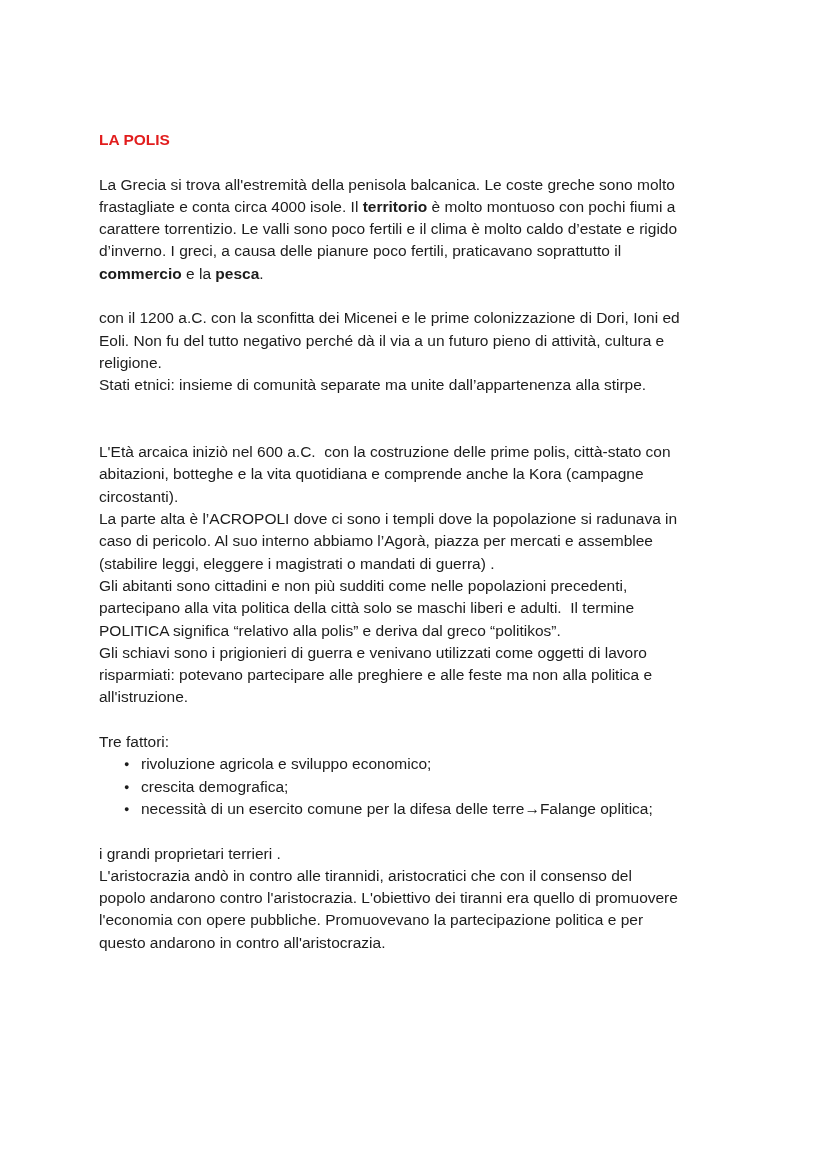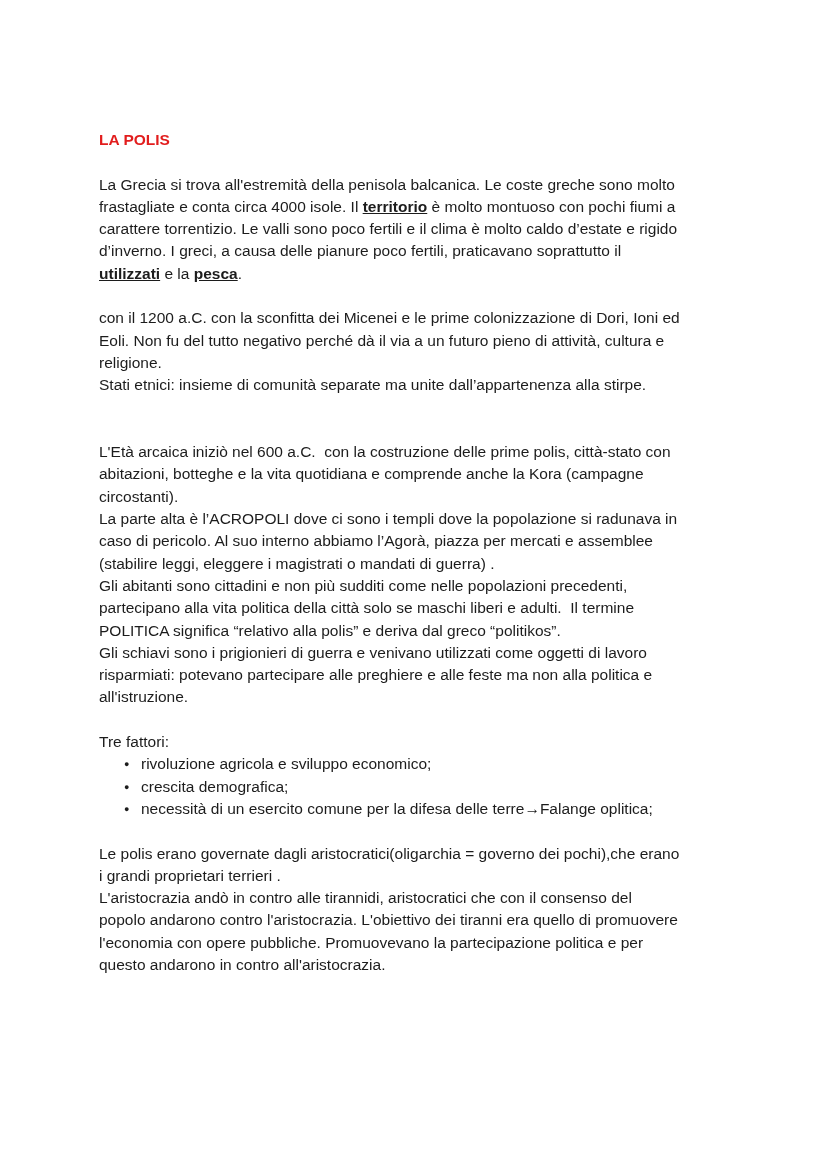--- a/index.html
+++ b/index.html
@@ -27,21 +27,20 @@
     white-space: pre;
   }
   .line.blank {
     white-space: normal;
   }
   .heading {
     font-weight: 700;
   }
   .b {
     font-weight: 700;
-    text-decoration: underline;
   }
   .bullet-row {
     display: flex;
     padding-left: 25px;
     white-space: pre;
   }
   .bullet-marker {
     flex: none;
     width: 17px;
     font-size: 9px;
@@ -52,21 +51,21 @@
 <body>
 
 <div class="page">
   <div id="doc">
       <div class="line heading" style="color: rgb(226, 29, 29);"><span>LA POLIS</span></div>
       <div class="line blank">&nbsp;</div>
       <div class="line"><span>La Grecia si trova all'estremità della penisola balcanica. Le coste greche sono molto</span></div>
       <div class="line"><span>frastagliate e conta circa 4000 isole. Il </span><span class="b">territorio</span><span> è molto montuoso con pochi fiumi a</span></div>
       <div class="line"><span>carattere torrentizio. Le valli sono poco fertili e il clima è molto caldo d’estate e rigido</span></div>
       <div class="line"><span>d’inverno. I greci, a causa delle pianure poco fertili, praticavano soprattutto il</span></div>
-      <div class="line"><span class="b">utilizzati</span><span> e la </span><span class="b">pesca</span><span>.</span></div>
+      <div class="line"><span class="b">commercio</span><span> e la </span><span class="b">pesca</span><span>.</span></div>
       <div class="line blank">&nbsp;</div>
       <div class="line"><span>con il 1200 a.C. con la sconfitta dei Micenei e le prime colonizzazione di Dori, Ioni ed</span></div>
       <div class="line"><span>Eoli. Non fu del tutto negativo perché dà il via a un futuro pieno di attività, cultura e</span></div>
       <div class="line"><span>religione.</span></div>
       <div class="line"><span>Stati etnici: insieme di comunità separate ma unite dall’appartenenza alla stirpe.</span></div>
       <div class="line blank">&nbsp;</div>
       <div class="line blank">&nbsp;</div>
       <div class="line"><span>L'Età arcaica iniziò nel 600 a.C.  con la costruzione delle prime polis, città-stato con</span></div>
       <div class="line"><span>abitazioni, botteghe e la vita quotidiana e comprende anche la Kora (campagne</span></div>
       <div class="line"><span>circostanti).</span></div>
@@ -78,20 +77,19 @@
       <div class="line"><span>POLITICA significa “relativo alla polis” e deriva dal greco “politikos”.</span></div>
       <div class="line"><span>Gli schiavi sono i prigionieri di guerra e venivano utilizzati come oggetti di lavoro</span></div>
       <div class="line"><span>risparmiati: potevano partecipare alle preghiere e alle feste ma non alla politica e</span></div>
       <div class="line"><span>all'istruzione.</span></div>
       <div class="line blank">&nbsp;</div>
       <div class="line"><span>Tre fattori:</span></div>
       <div class="bullet-row"><span class="bullet-marker">●</span><span><span>rivoluzione agricola e sviluppo economico;</span></span></div>
       <div class="bullet-row"><span class="bullet-marker">●</span><span><span>crescita demografica;</span></span></div>
       <div class="bullet-row"><span class="bullet-marker">●</span><span><span>necessità di un esercito comune per la difesa delle terre→Falange oplitica;</span></span></div>
       <div class="line blank">&nbsp;</div>
-      <div class="line"><span>Le polis erano governate dagli aristocratici(oligarchia = governo dei pochi),che erano</span></div>
       <div class="line"><span>i grandi proprietari terrieri .</span></div>
       <div class="line"><span>L'aristocrazia andò in contro alle tirannidi, aristocratici che con il consenso del</span></div>
       <div class="line"><span>popolo andarono contro l'aristocrazia. L'obiettivo dei tiranni era quello di promuovere</span></div>
       <div class="line"><span>l'economia con opere pubbliche. Promuovevano la partecipazione politica e per</span></div>
       <div class="line"><span>questo andarono in contro all'aristocrazia.</span></div>
     </div>
 </div>
 
 </body></html>

